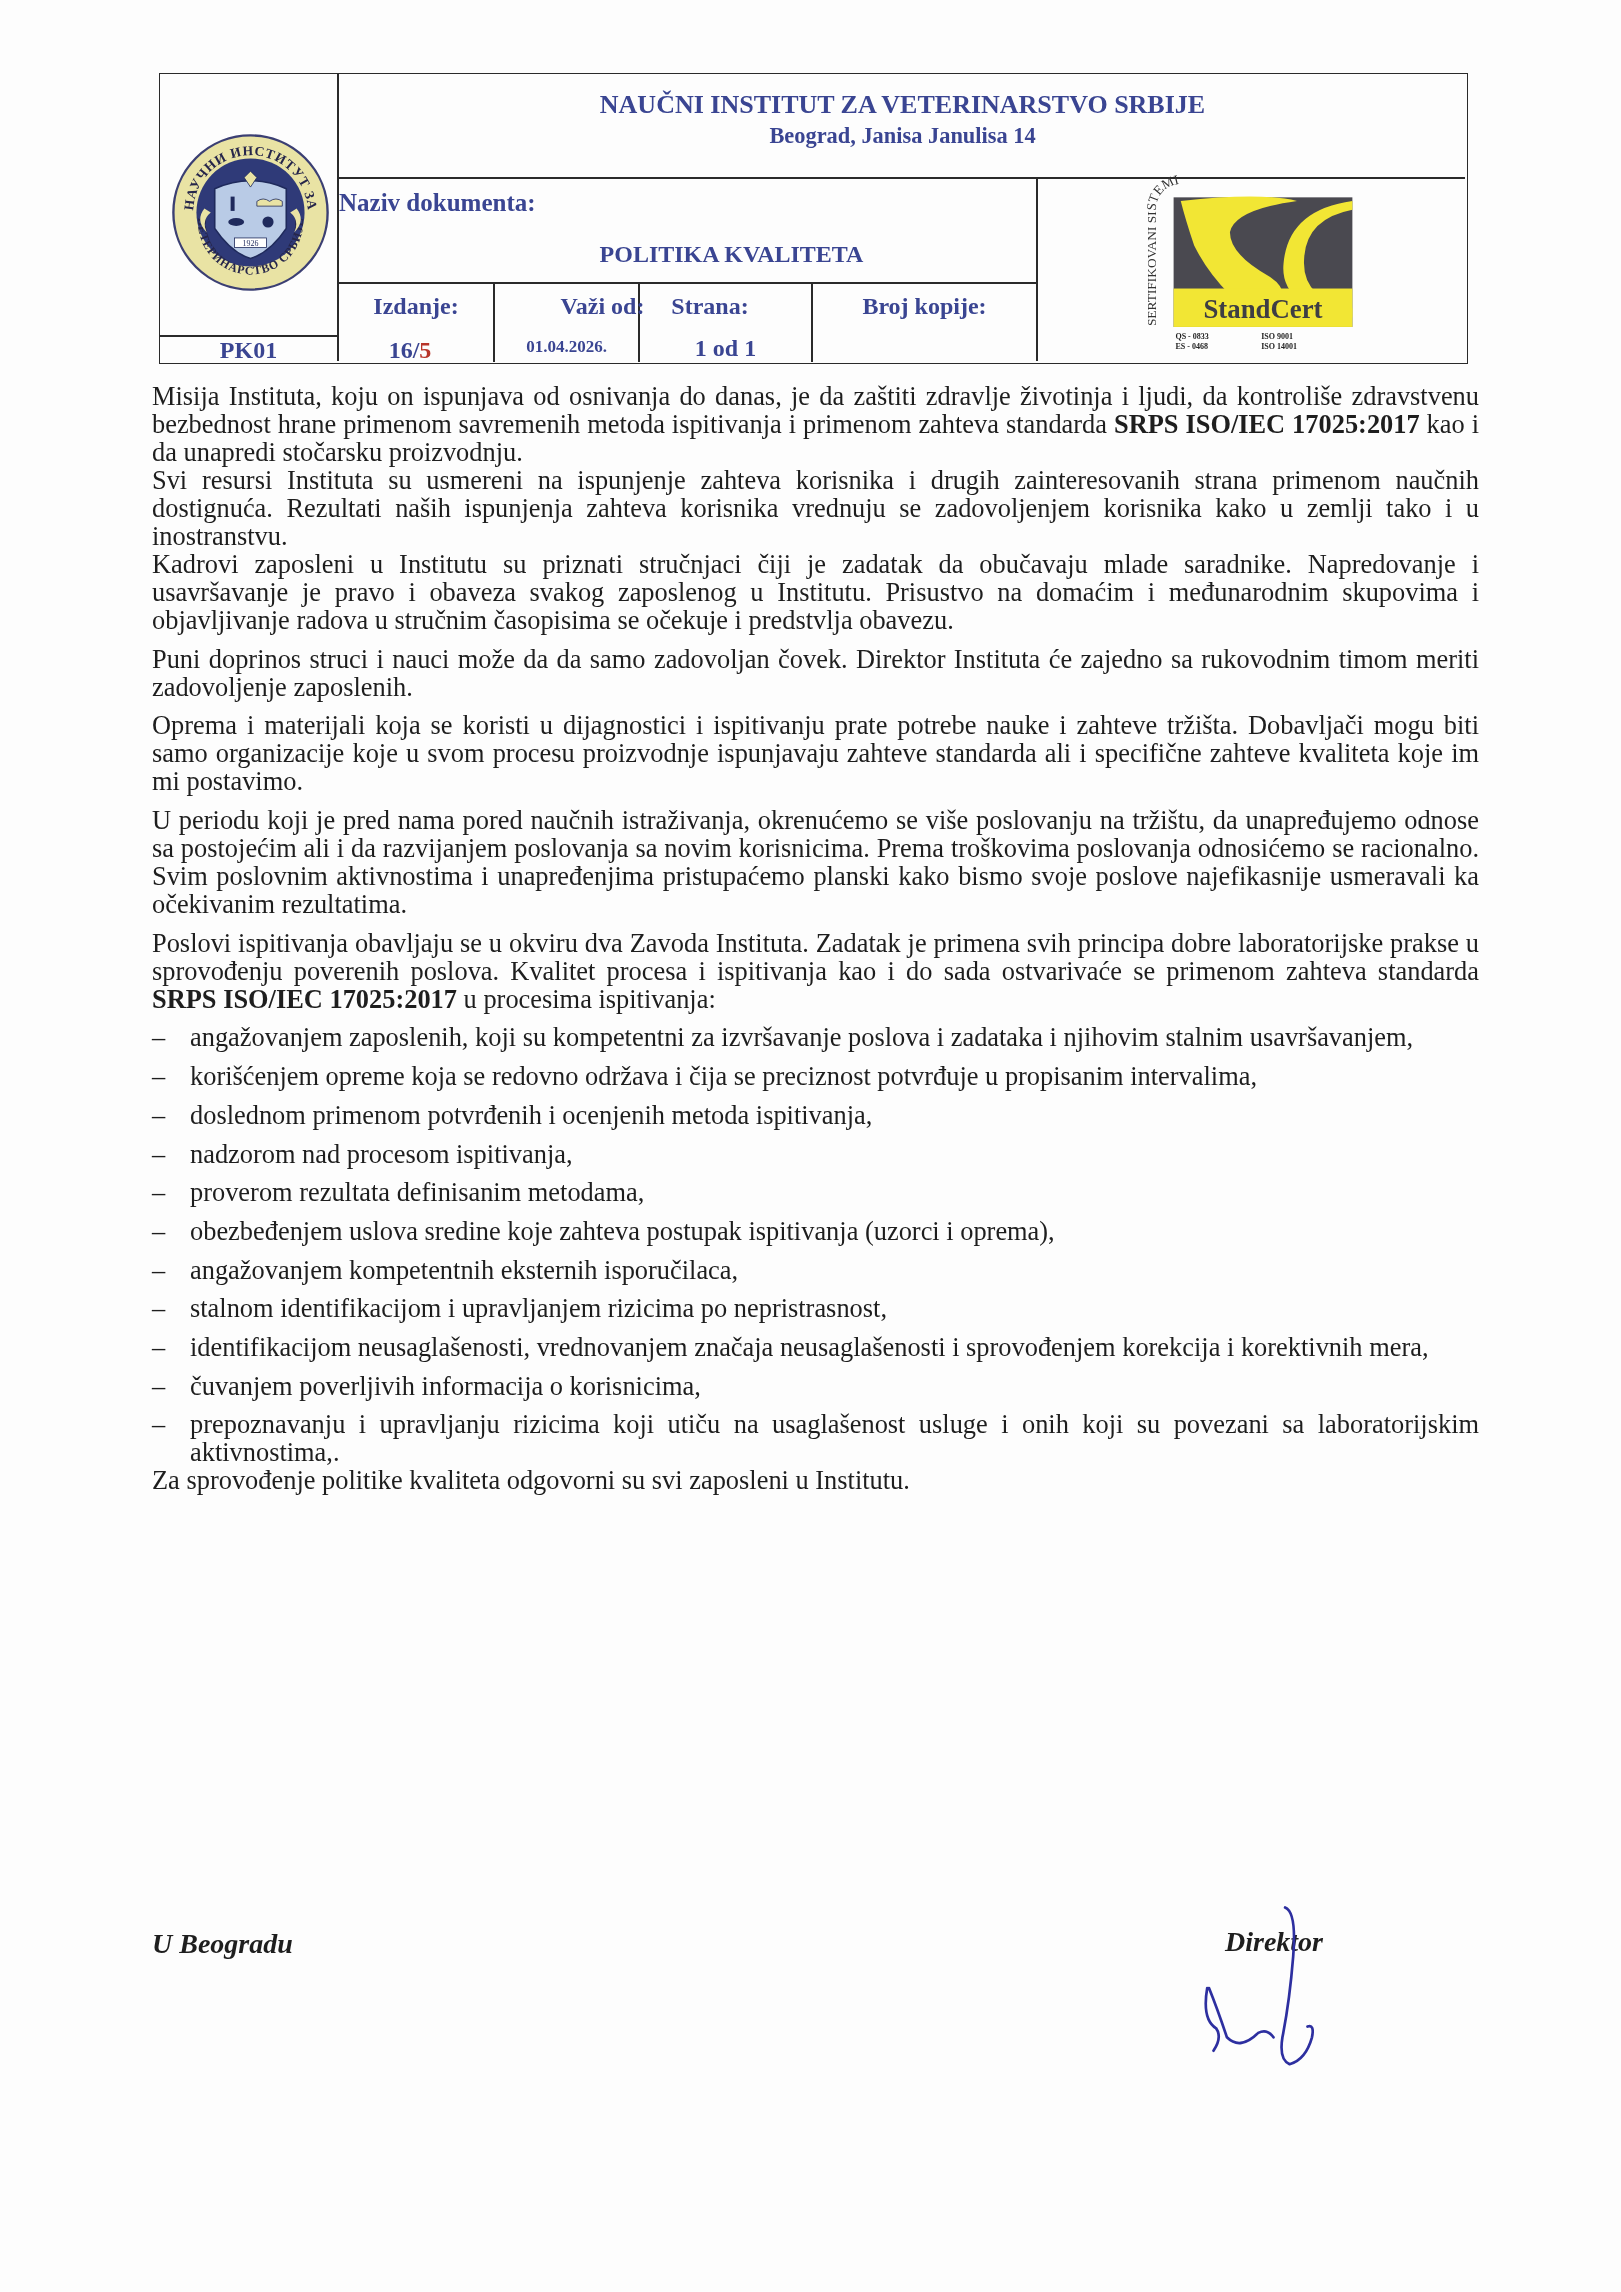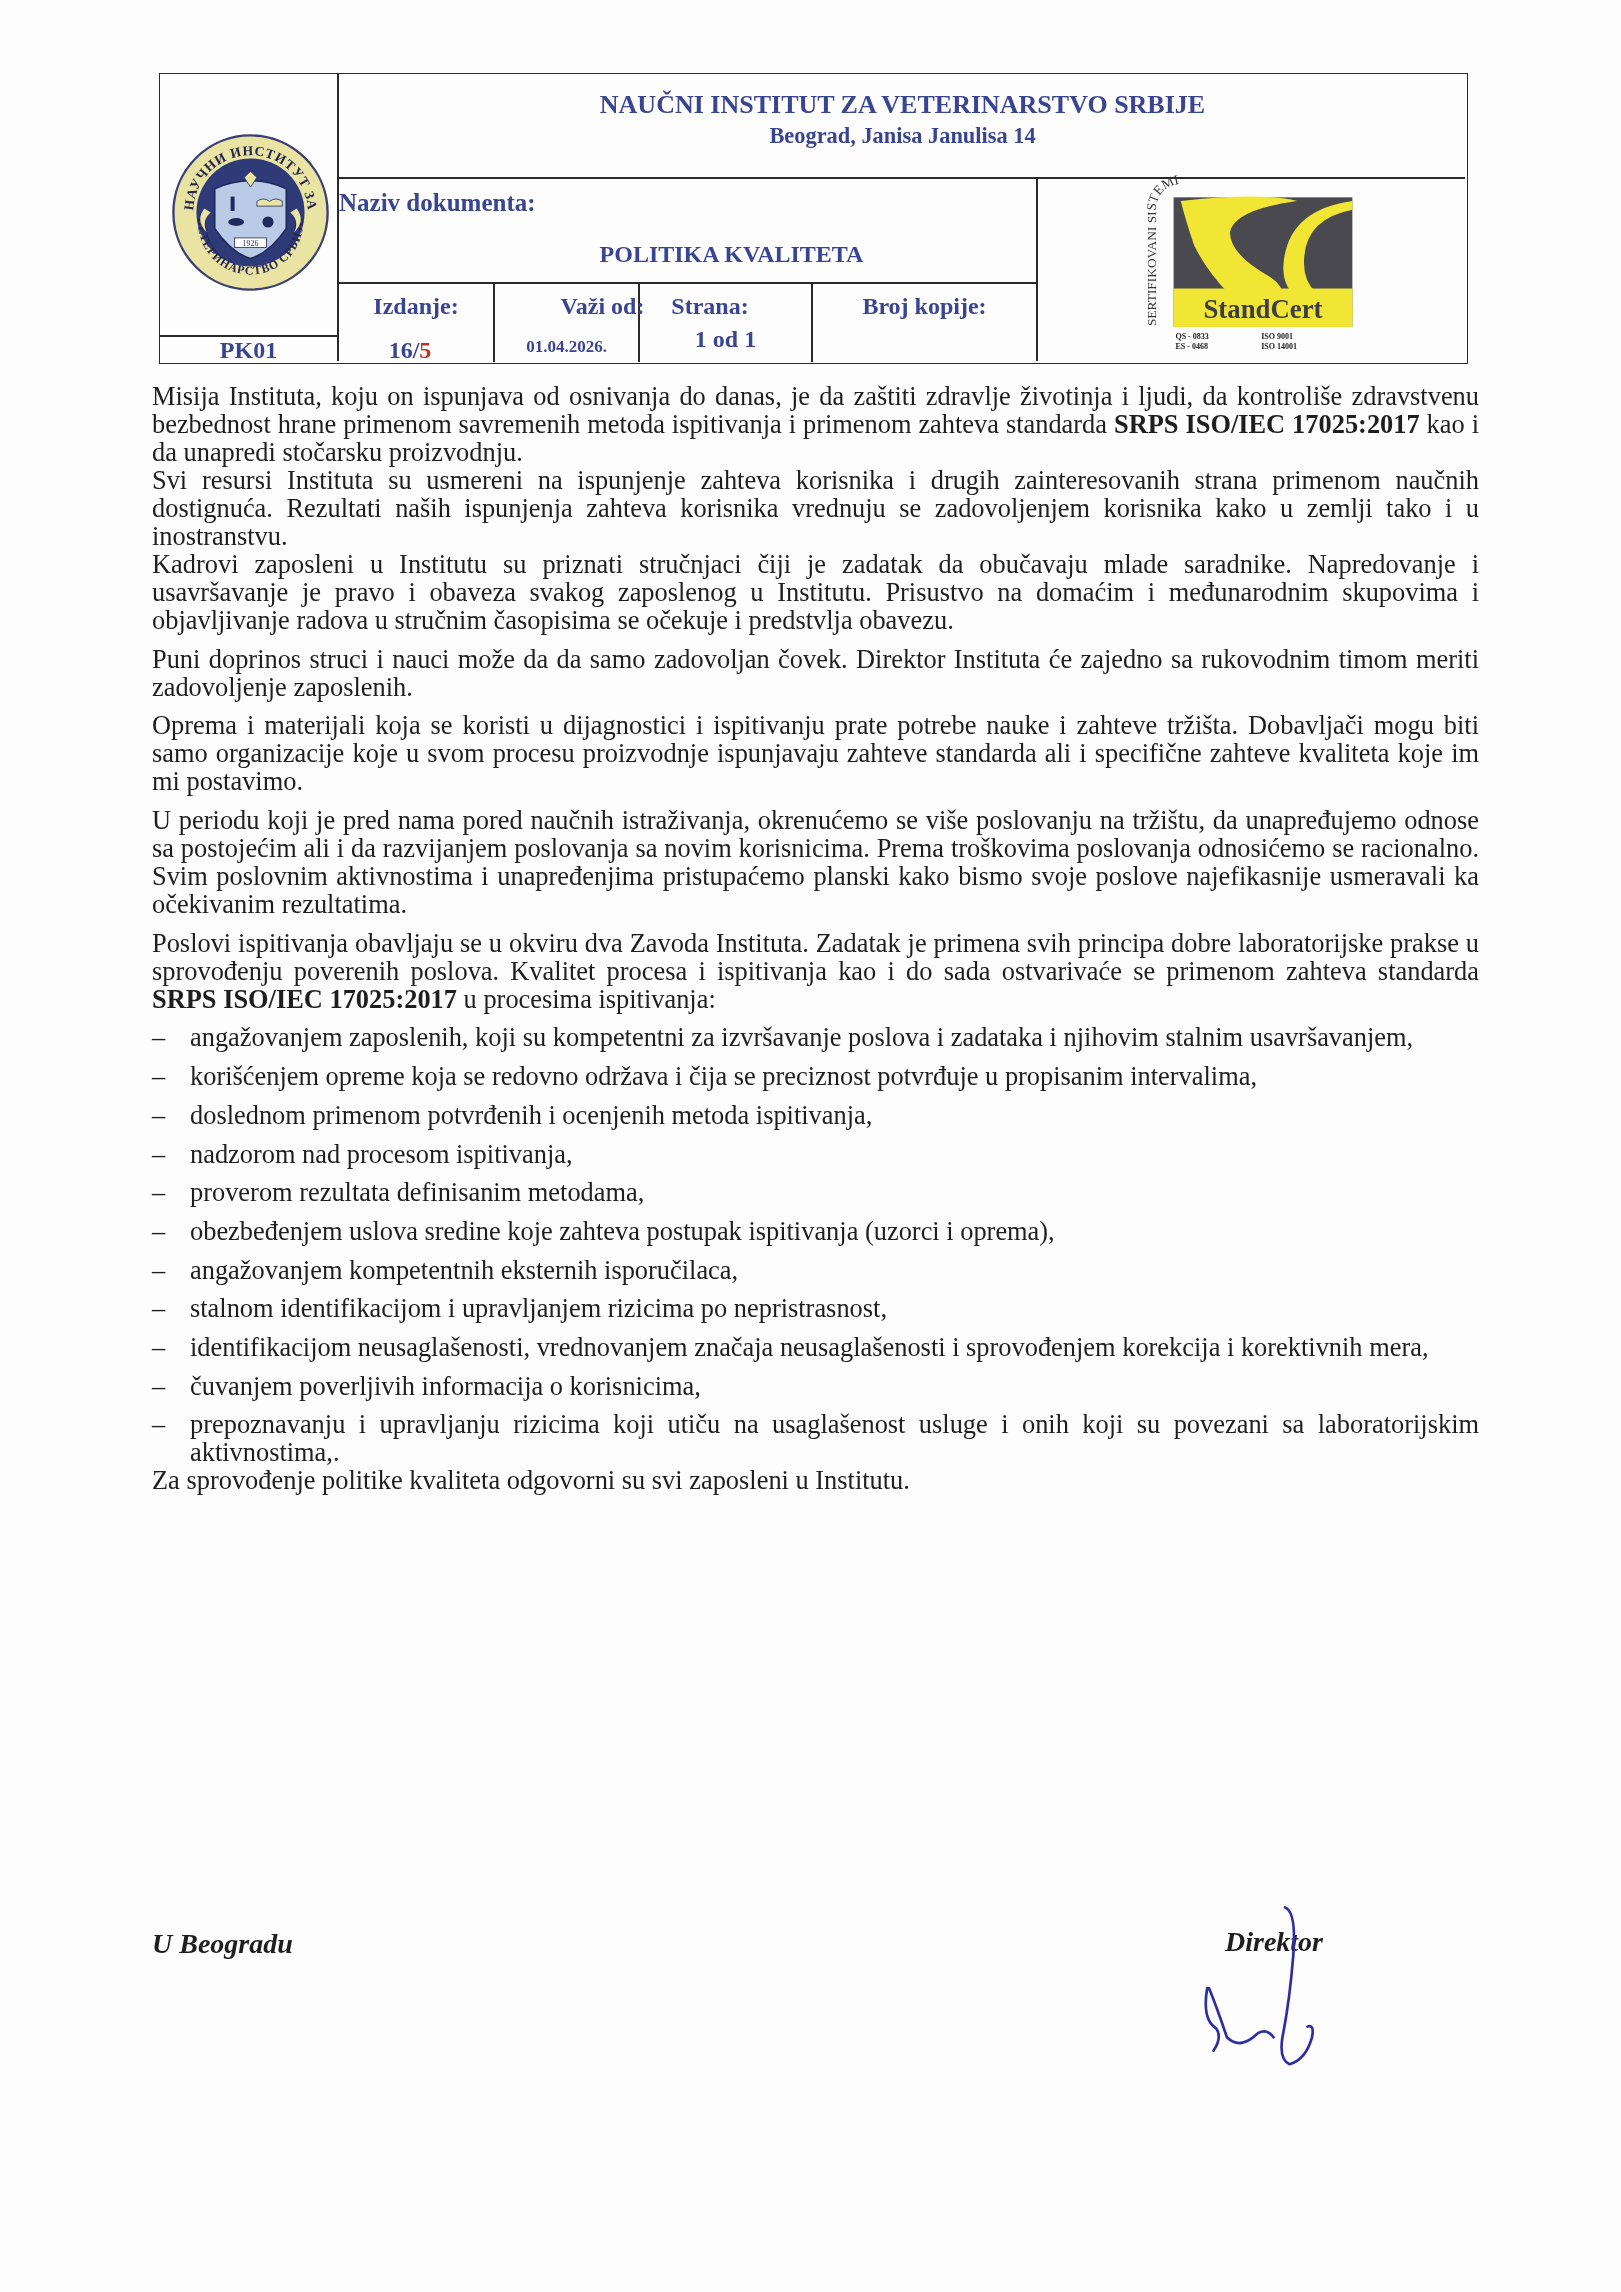--- a/index.html
+++ b/index.html
@@ -73,21 +73,21 @@
 
   <div class="cell blue" style="left:179px;top:219px;width:154px;font-size:24px;">Izdanje:</div>
   <div class="cell blue" style="left:179px;top:263px;width:142px;font-size:24px;">
     <span>16/</span><span style="color:#b8352a">5</span>
   </div>
 
   <div class="cell blue" style="left:335px;top:219px;width:143px;font-size:24px;margin-left:36px;">Važi od:</div>
   <div class="cell blue" style="left:335px;top:263px;width:143px;font-size:17px;">01.04.2026.</div>
 
   <div class="cell blue" style="left:480px;top:219px;width:140px;font-size:24px;">Strana:</div>
-  <div class="cell blue" style="left:480px;top:252px;width:171px;font-size:24px;">1 od 1</div>
+  <div class="cell blue" style="left:480px;top:261px;width:171px;font-size:24px;">1 od 1</div>
 
   <div class="cell blue" style="left:653px;top:219px;width:223px;font-size:24px;">Broj kopije:</div>
   <div class="cell blue" style="left:653px;top:263px;width:223px;font-size:24px;"></div>
 
   <svg class="sc" viewBox="0 0 245 200">
     <defs>
         <path id="scArc" d="M 12 170 L 12 40 Q 14 12 45 10"></path>
       </defs>
     <text font-family="Liberation Serif, serif" font-size="15" fill="#333">
       <textPath href="#scArc">SERTIFIKOVANI SISTEMI MENADŽMENTA</textPath>

